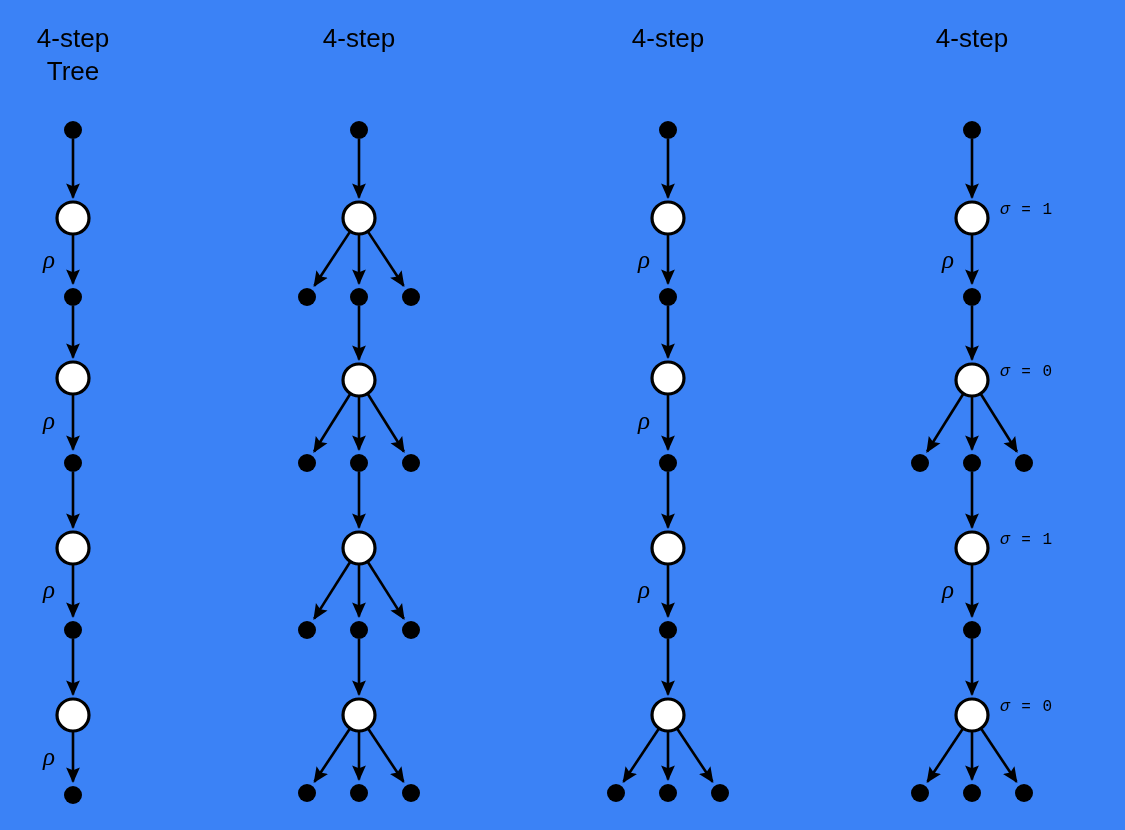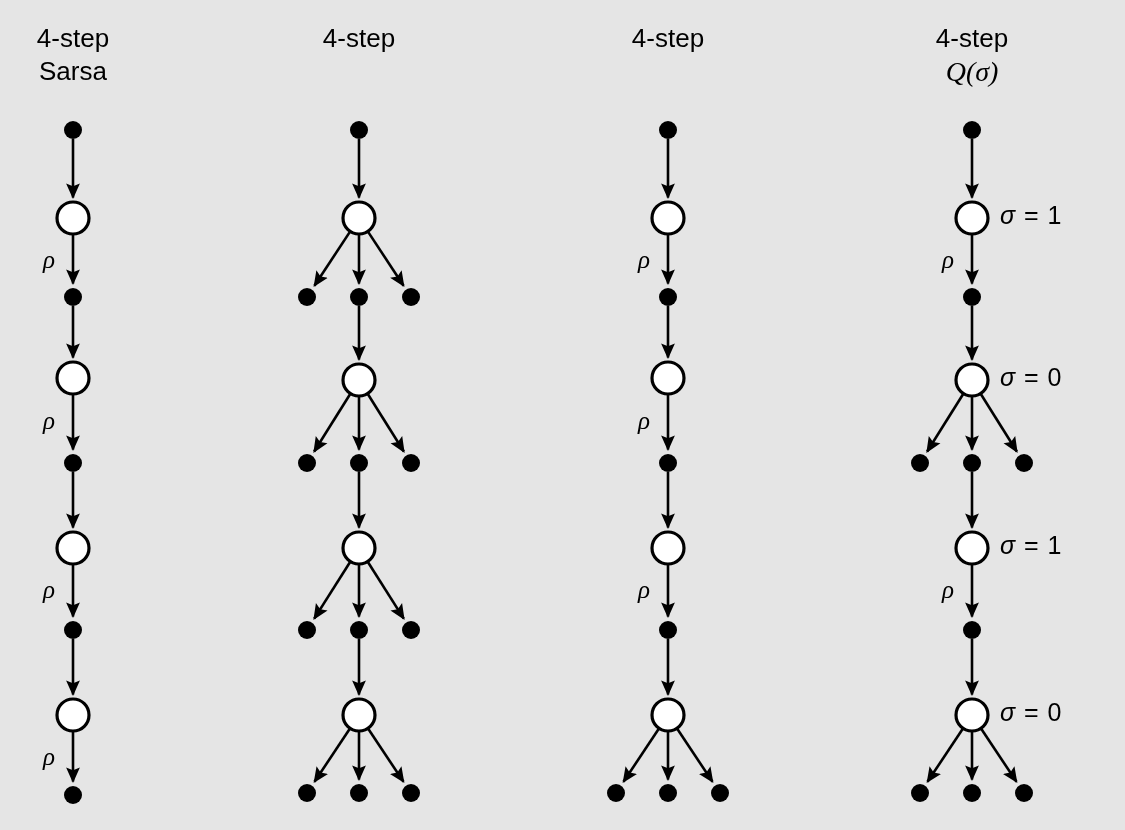--- a/index.html
+++ b/index.html
@@ -11,21 +11,21 @@
     width: 1125px;
     height: 830px;
     overflow: hidden;
     font-family: "Liberation Sans", sans-serif;
     color: #000000;
   }
   #stage {
     position: relative;
     width: 1125px;
     height: 830px;
-    background: #e5e5e5;
+    background: #3b82f6;
   }
   #diagram-svg {
     position: absolute;
     left: 0;
     top: 0;
     width: 1125px;
     height: 830px;
     display: block;
   }
   .col-title {
@@ -39,22 +39,22 @@
   }
   .title-line1, .title-line2 {
     display: block;
   }
   .title-math {
     font-family: "Liberation Serif", serif;
     font-style: italic;
     font-size: 28px;
   }
   .math-label {
-    font-family: Liberation Sans, sans-serif;
-    font-size: 25px;
+    font-family: Liberation Mono, monospace;
+    font-size: 16px;
     color: #000000;
     white-space: nowrap;
     position: absolute;
   }
   .math-label .var {
     font-style: italic;
   }
   .math-label .op {
     font-style: normal;
     padding: 0 2px;
@@ -177,34 +177,33 @@
         <circle cx="972" cy="463" r="9" fill="#000000"></circle>
         <circle cx="972" cy="548" r="16" fill="#ffffff" stroke="#000000" stroke-width="3.2"></circle>
         <circle cx="972" cy="630" r="9" fill="#000000"></circle>
         <circle cx="972" cy="715" r="16" fill="#ffffff" stroke="#000000" stroke-width="3.2"></circle>
         <circle cx="972" cy="793" r="9" fill="#000000"></circle>
       </g>
   </svg>
 
   <div class="col-title" style="left:0; top:22px; width:146px;">
     <span class="title-line1">4-step</span>
-    <span class="title-line2">Sarsa</span>
+    <span class="title-line2">Tree</span>
   </div>
 
   <div class="col-title" style="left:239px; top:22px; width:240px;">
     <span class="title-line1">4-step</span>
   </div>
 
   <div class="col-title" style="left:528px; top:22px; width:280px;">
     <span class="title-line1">4-step</span>
   </div>
 
   <div class="col-title" style="left:852px; top:22px; width:240px;">
     <span class="title-line1">4-step</span>
-    <span class="title-line2 title-math">Q(σ)</span>
   </div>
 
   <div id="overlay-labels">
       <div class="rho-label" style="left: 35px; top: 246px; width: 20px; text-align: right;">ρ</div>
       <div class="rho-label" style="left: 35px; top: 407px; width: 20px; text-align: right;">ρ</div>
       <div class="rho-label" style="left: 35px; top: 576px; width: 20px; text-align: right;">ρ</div>
       <div class="rho-label" style="left: 35px; top: 743px; width: 20px; text-align: right;">ρ</div>
       <div class="rho-label" style="left: 630px; top: 246px; width: 20px; text-align: right;">ρ</div>
       <div class="rho-label" style="left: 630px; top: 407px; width: 20px; text-align: right;">ρ</div>
       <div class="rho-label" style="left: 630px; top: 576px; width: 20px; text-align: right;">ρ</div>

